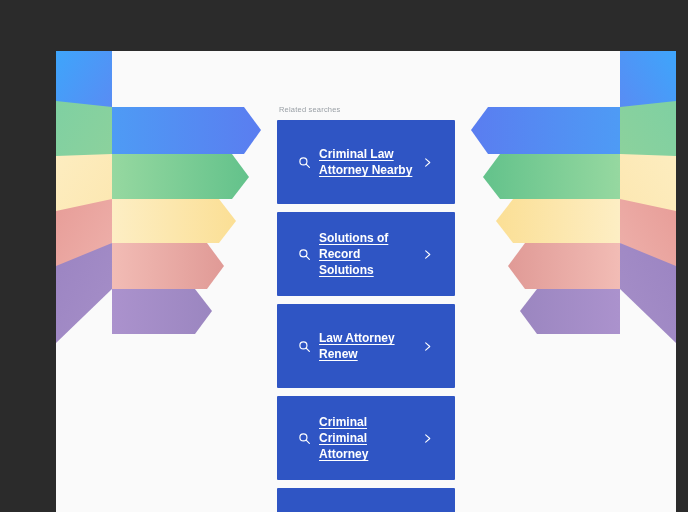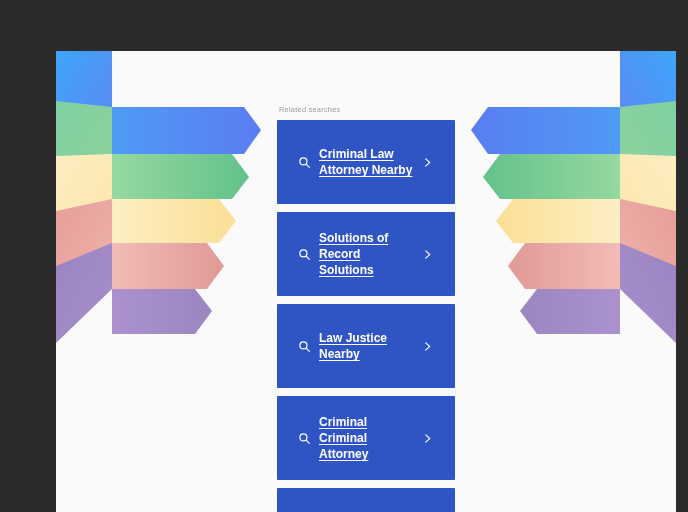--- a/index.html
+++ b/index.html
@@ -282,21 +282,21 @@
         </span>
       </div>
 
       <div class="card">
         <span class="card-search-icon">
           <svg width="13" height="13" viewBox="0 0 24 24" fill="none" stroke="#ffffff" stroke-width="2.2" stroke-linecap="round">
             <circle cx="10" cy="10" r="6.5"></circle>
               <line x1="15" y1="15" x2="21" y2="21"></line>
           </svg>
         </span>
-        <span class="card-label">Law Justice Nearby</span>
+        <span class="card-label">Law Attorney Renew</span>
         <span class="card-chevron-icon">
           <svg width="11" height="11" viewBox="0 0 24 24" fill="none" stroke="#ffffff" stroke-width="2.4" stroke-linecap="round" stroke-linejoin="round">
             <polyline points="8,4 17,12 8,20"></polyline>
           </svg>
         </span>
       </div>
 
       <div class="card">
         <span class="card-search-icon">
           <svg width="13" height="13" viewBox="0 0 24 24" fill="none" stroke="#ffffff" stroke-width="2.2" stroke-linecap="round">

